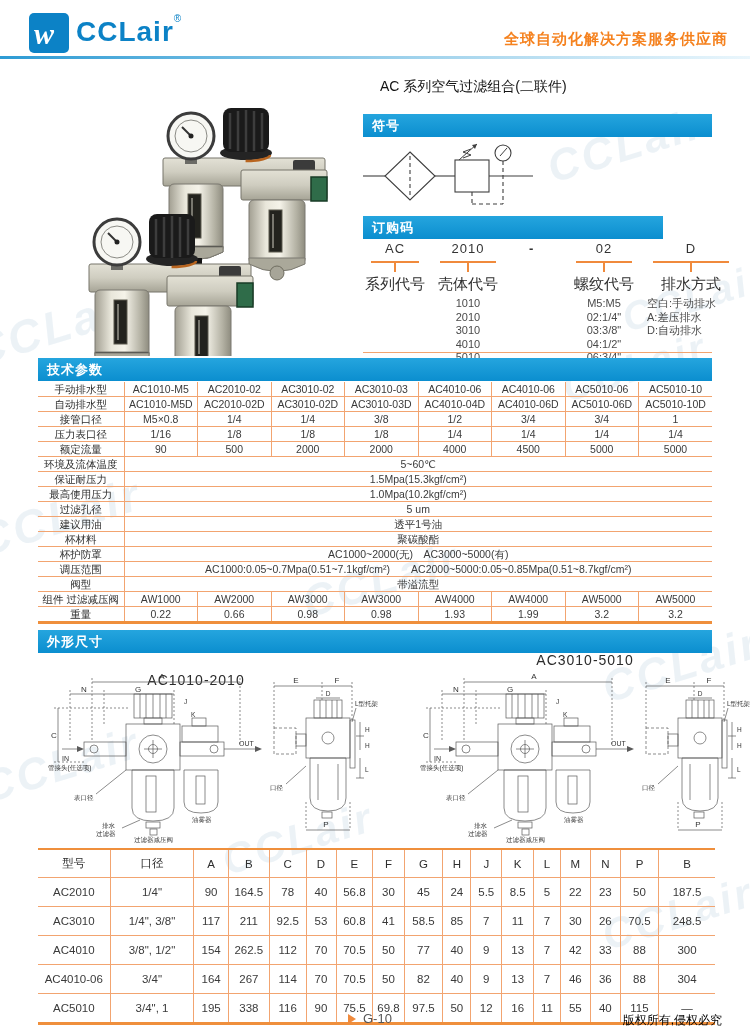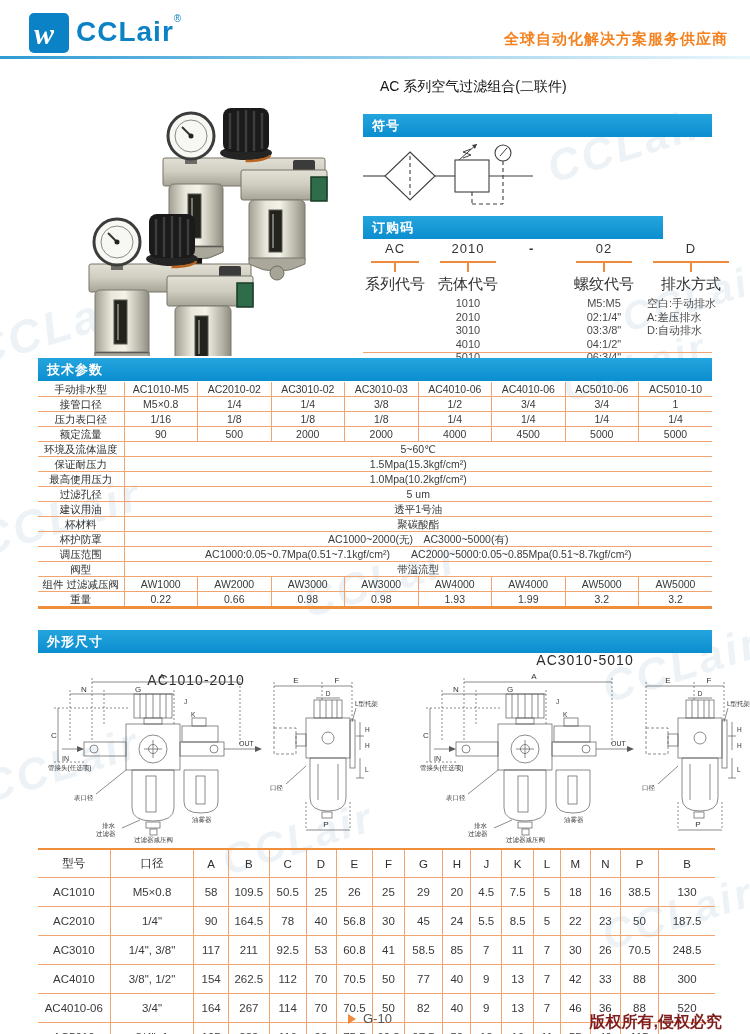--- a/index.html
+++ b/index.html
@@ -57,21 +57,21 @@
   .draw-title{position:absolute;top:652px;font-size:14px;color:#2b2b2b;text-align:center;letter-spacing:1px;}
   #dt-left{left:56px;width:280px;margin-top:20px;}
   #dt-right{left:420px;width:330px;}
   .draw-svg{position:absolute;top:670px;width:345px;height:174px;}
   #draw-left{left:34px;}
   #draw-right{left:406px;}
 
   
   .page-num{position:absolute;left:348px;top:1011px;font-size:13px;color:#555;display:flex;align-items:center;}
   .tri{width:0;height:0;border-left:8px solid #f08a3c;border-top:5px solid transparent;border-bottom:5px solid transparent;margin-right:7px;}
-  .copyright{position:absolute;right:28px;top:1012px;font-size:16px;font-weight:bold;color:#7f1d1d;}
+  .copyright{position:absolute;right:28px;top:1012px;font-size:12px;font-weight:normal;color:#000000;}
 
   
   .wm{position:absolute;font-weight:bold;font-style:italic;color:#7fa8c6;opacity:.14;
       transform:rotate(-17deg);letter-spacing:3px;pointer-events:none;white-space:nowrap;}
 </style>
 </head>
 <body>
 
 <div id="page">
 
@@ -244,20 +244,31 @@
           <td>AC1010-M5</td>
           <td>AC2010-02</td>
           <td>AC3010-02</td>
           <td>AC3010-03</td>
           <td>AC4010-06</td>
           <td>AC4010-06</td>
           <td>AC5010-06</td>
           <td>AC5010-10</td>
         </tr>
         <tr>
+          <td class="lbl">自动排水型</td>
+          <td>AC1010-M5D</td>
+          <td>AC2010-02D</td>
+          <td>AC3010-02D</td>
+          <td>AC3010-03D</td>
+          <td>AC4010-04D</td>
+          <td>AC4010-06D</td>
+          <td>AC5010-06D</td>
+          <td>AC5010-10D</td>
+        </tr>
+        <tr>
           <td class="lbl">接管口径</td>
           <td>M5×0.8</td>
           <td>1/4</td>
           <td>1/4</td>
           <td>3/8</td>
           <td>1/2</td>
           <td>3/4</td>
           <td>3/4</td>
           <td>1</td>
         </tr>
@@ -481,39 +492,20 @@
           <th style="width: 32px;">K</th>
           <th style="width: 26px;">L</th>
           <th style="width: 30px;">M</th>
           <th style="width: 30px;">N</th>
           <th style="width: 38px;">P</th>
           <th style="width: 59px;">B</th>
         </tr>
       </thead>
     <tbody>
         <tr>
-          <td>AC1010</td>
-          <td>M5×0.8</td>
-          <td>58</td>
-          <td>109.5</td>
-          <td>50.5</td>
-          <td>25</td>
-          <td>26</td>
-          <td>25</td>
-          <td>29</td>
-          <td>20</td>
-          <td>4.5</td>
-          <td>7.5</td>
-          <td>5</td>
-          <td>18</td>
-          <td>16</td>
-          <td>38.5</td>
-          <td>130</td>
-        </tr>
-        <tr>
           <td>AC2010</td>
           <td>1/4"</td>
           <td>90</td>
           <td>164.5</td>
           <td>78</td>
           <td>40</td>
           <td>56.8</td>
           <td>30</td>
           <td>45</td>
           <td>24</td>
@@ -573,21 +565,21 @@
           <td>70.5</td>
           <td>50</td>
           <td>82</td>
           <td>40</td>
           <td>9</td>
           <td>13</td>
           <td>7</td>
           <td>46</td>
           <td>36</td>
           <td>88</td>
-          <td>520</td>
+          <td>304</td>
         </tr>
         <tr>
           <td>AC5010</td>
           <td>3/4", 1</td>
           <td>195</td>
           <td>338</td>
           <td>116</td>
           <td>90</td>
           <td>75.5</td>
           <td>69.8</td>

